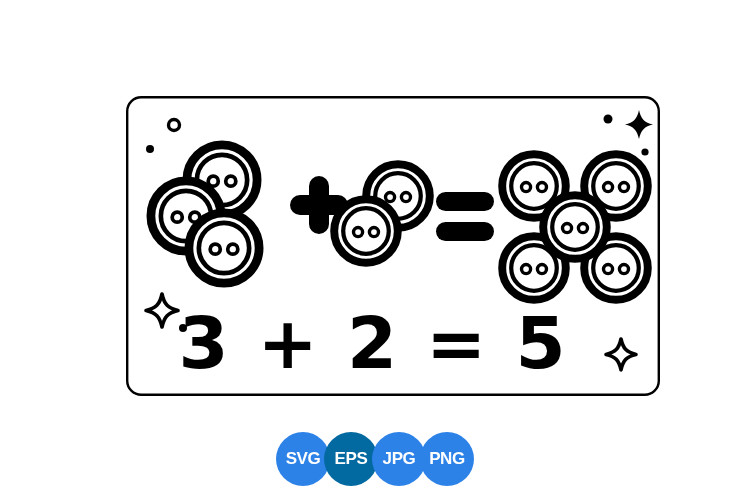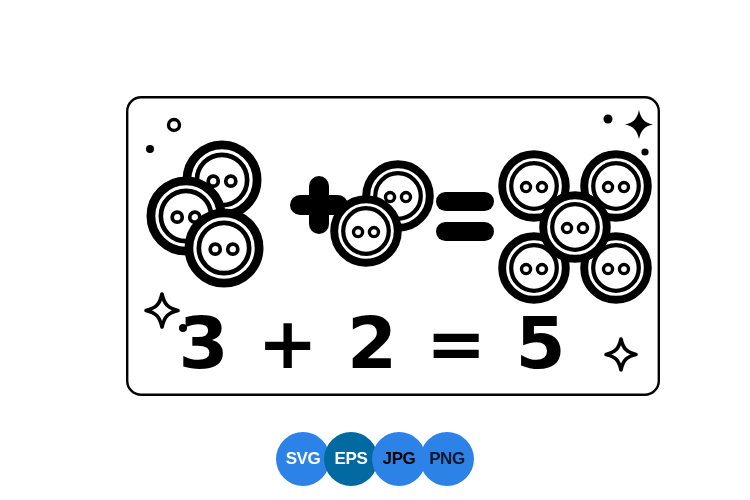--- a/index.html
+++ b/index.html
@@ -160,22 +160,22 @@
 
     <div class="badge" style="background: rgb(45, 130, 232); text-align: right;">
       <span class="badge-label" style="color: rgb(255, 255, 255);">SVG</span>
     </div>
 
     <div class="badge" style="background: #0369a1;">
       <span class="badge-label" style="color: rgb(255, 255, 255);">EPS</span>
     </div>
 
     <div class="badge" style="background: rgb(45, 130, 232);">
-      <span class="badge-label" style="color: #000000;">JPG</span>
+      <span class="badge-label" style="color: #ffffff;">JPG</span>
     </div>
 
     <div class="badge" style="background: rgb(45, 130, 232);">
-      <span class="badge-label" style="color: #0f172a;">PNG</span>
+      <span class="badge-label" style="color: #ffffff;">PNG</span>
     </div>
 
   </div>
 
 </div>
 
 </body></html>

